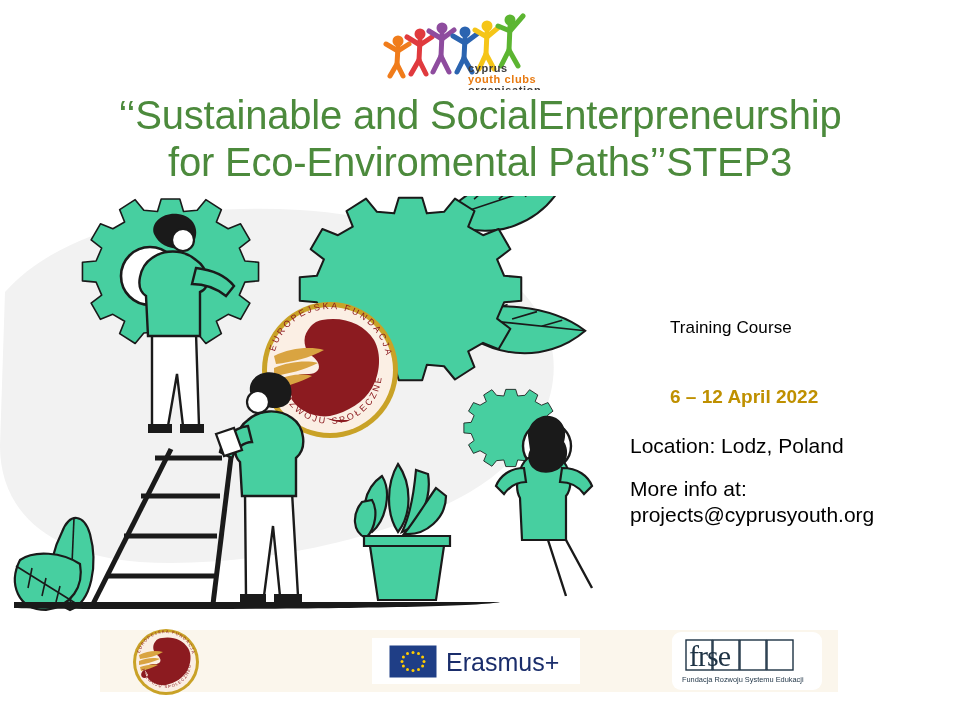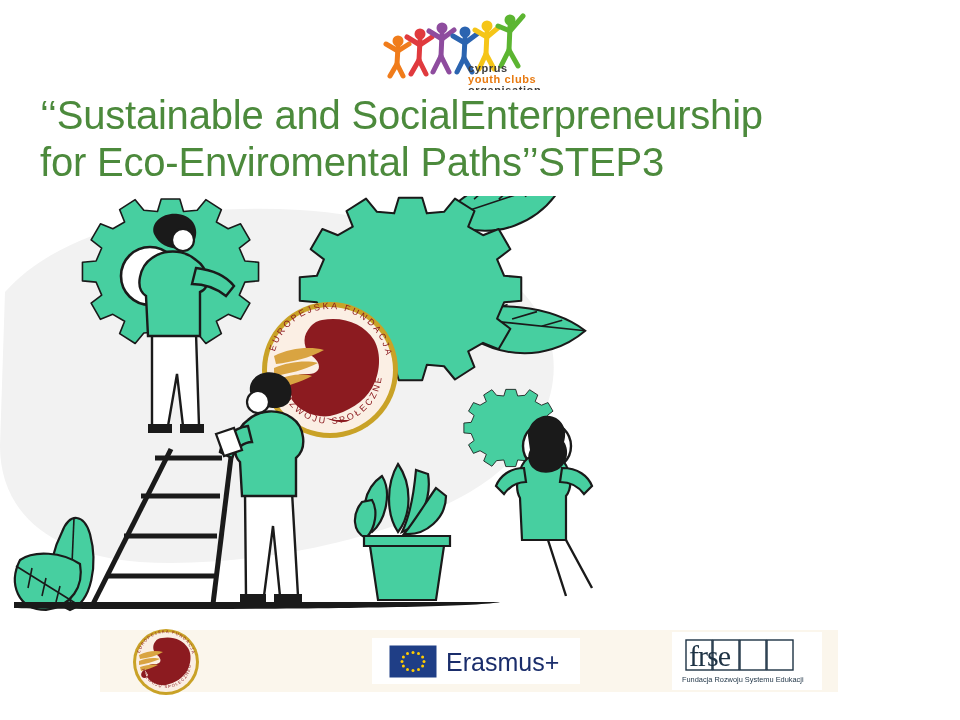--- a/index.html
+++ b/index.html
@@ -27,20 +27,21 @@
     height: 84px;
   }
   #org-logo svg { display: block; }
 
   
   #title {
     position: absolute;
     left: 40px;
     top: 92px;
     width: 880px;
+    text-align: center;
     color: #4C8A3C;
     font-size: 40px;
     line-height: 1.18;
     font-weight: 400;
     letter-spacing: -0.2px;
     white-space: pre-line;
   }
 
   
   #illustration {
@@ -95,21 +96,21 @@
     background: #FBF6EC;
   }
   .footer-logo {
     position: absolute;
     top: 0;
   }
   #efrs-logo   { left: 14px;  top: -4px; width: 104px; height: 70px; }
   #erasmus-logo{ left: 272px; top: 8px;  width: 196px; height: 46px;
                  background: #ffffff; padding-left: 12px; }
   #frse-logo   { left: 572px; top: 2px;  width: 150px; height: 58px;
-                 background: #ffffff; }
+                 background: #ffffff; border-radius: 9px; }
   .footer-logo svg { display: block; }
 </style>
 </head>
 <body>
 
 <div id="poster">
 
   <div id="org-logo">
     <svg viewBox="0 0 224 84" width="224" height="84" aria-hidden="true">
 
@@ -298,20 +299,27 @@
           <path d="M362 306 C 352 318, 352 336, 366 342 C 376 332, 378 314, 372 304 Z"></path>
         </g>
         <path fill="#47CFA0" stroke="#1A1A1A" stroke-width="2.2" d="M364 340 h86 v10 h-86 Z"></path>
         <path fill="#47CFA0" stroke="#1A1A1A" stroke-width="2.2" d="M370 350 h74 l-8 54 h-58 Z"></path>
       </g>
 
       <path fill="#1A1A1A" d="M14 406 L500 406 C 470 414, 60 414, 14 412 Z"></path>
     </svg>
   </div>
 
+  <div id="info-block">
+    <div id="training-course">Training Course</div>
+    <div id="event-dates">6 – 12 April 2022</div>
+    <div id="location-line">Location: Lodz, Poland</div>
+    <div id="contact-line">More info at:
+projects@cyprusyouth.org</div>
+  </div>
 
   <div id="footer-bar">
 
     <div class="footer-logo" id="efrs-logo">
       <svg viewBox="0 0 104 70" width="104" height="70" aria-hidden="true">
         <g transform="translate(52,36)">
           <circle r="33" fill="#C9A227"></circle>
           <circle r="30" fill="#FBEFE4"></circle>
           <path fill="#8C1B20" d="M-4 -24 C 7 -26, 17 -22, 22 -14 C 26 -8, 25 2, 21 9
                    C 17 16, 9 21, 0 23 C -7 24, -15 21, -19 15

